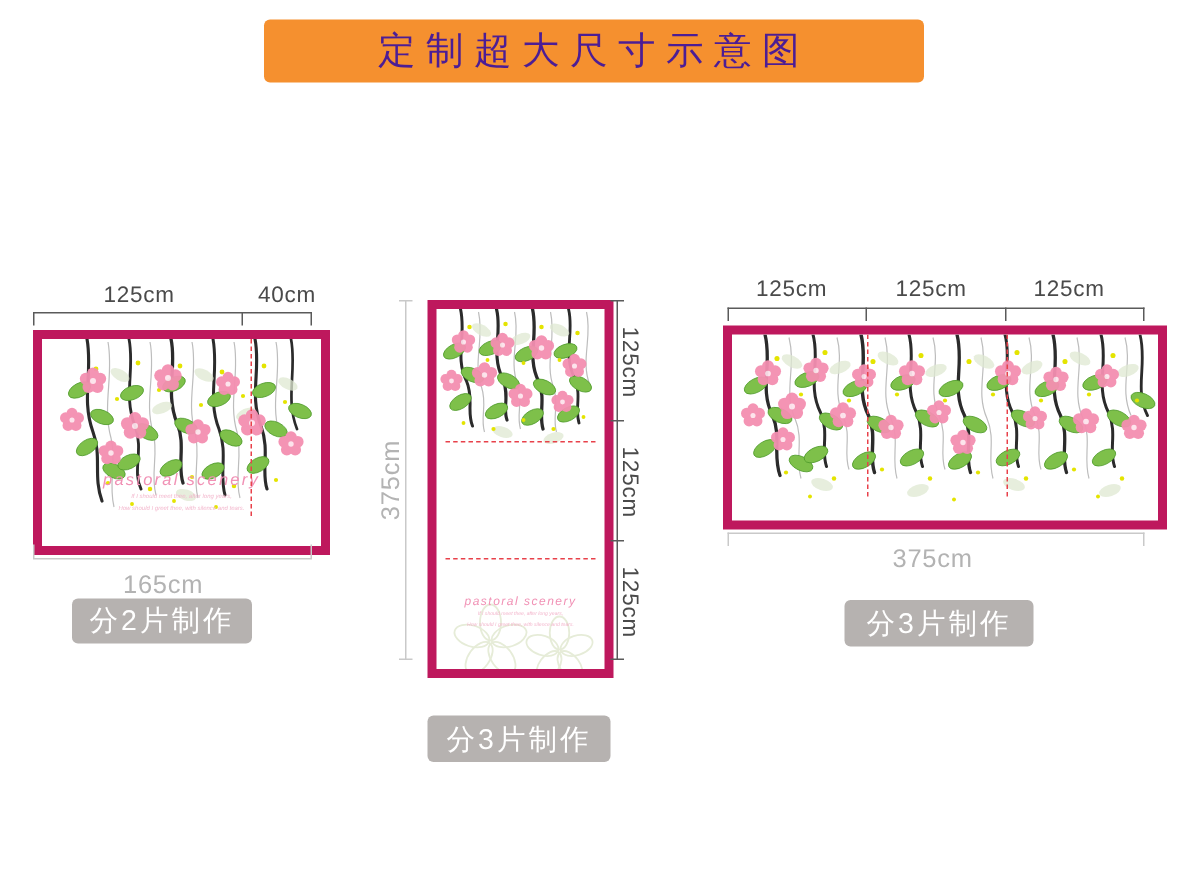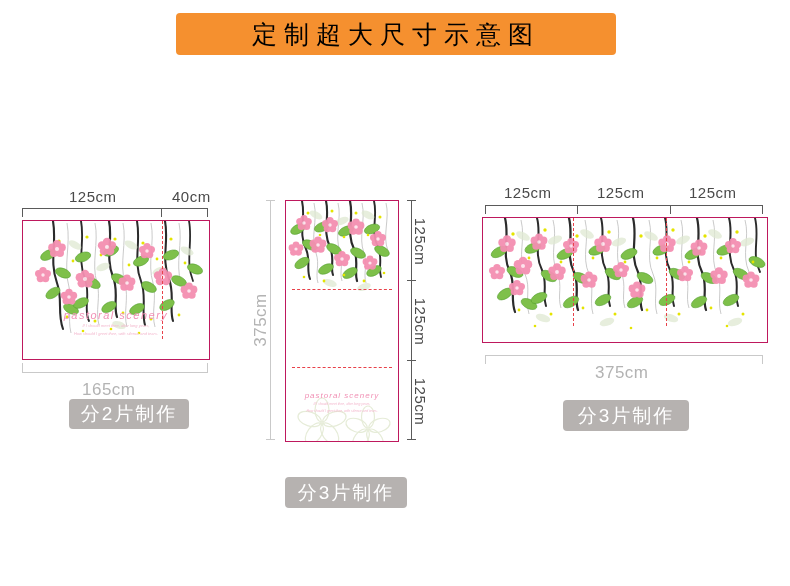--- a/index.html
+++ b/index.html
@@ -10,32 +10,32 @@
   }
   .stage{position:relative;width:790px;height:586px;}
 
   
   .banner{
     position:absolute;left:176px;top:13px;width:440px;height:42px;
     background:#f5902f;border-radius:4px;
     display:flex;align-items:center;justify-content:center;
   }
   .banner-title{
-    color:#000000;font-size:25px;letter-spacing:7px;
+    color:#4c1d95;font-size:25px;letter-spacing:7px;
     font-weight:400;line-height:1;white-space:nowrap;
   }
   .subtitle{
     position:absolute;left:0;top:64px;width:790px;text-align:center;
     color:#3a3a3a;font-size:19px;line-height:27px;letter-spacing:1px;
   }
   .subtitle div{white-space:nowrap;}
 
   
   .panel{
-    position:absolute;background:#ffffff;border:1px solid #be185d;
+    position:absolute;background:#ffffff;border:6px solid #be185d;
     overflow:hidden;
     text-decoration:underline;
   }
   .dim-label{
     position:absolute;color:#4a4a4a;font-size:15px;white-space:nowrap;
     letter-spacing:.5px;
   }
   .dim-label.light{color:#b3b3b3;font-size:17px;}
   .bracket{position:absolute;}
   .bracket .bar{position:absolute;left:0;right:0;top:0;height:1px;background:#5a5a5a;}
@@ -243,21 +243,21 @@
       <div class="cutline-v" style="left:139px;top:0px;height:118px;"></div>
     </div>
 
     <div class="bracket light" style="left:22px;top:372px;width:186px;">
       <div class="bar"></div>
       <div class="tick" style="left:0px;top:-9px;"></div>
       <div class="tick" style="left:185px;top:-9px;"></div>
     </div>
     <div class="dim-label light" style="left:82px;top:380px;">165cm</div>
 
-    <div class="badge" style="left:69px;top:399px;width:120px;height:30px;">分2片制作</div>
+    <div class="badge" style="left:48px;top:399px;width:120px;height:30px;">分2片制作</div>
   </div>
 
   <div>
 
     <div class="vbracket light" style="left:270px;top:200px;height:240px;">
       <div class="bar"></div>
       <div class="tick" style="top:0px;"></div>
       <div class="tick" style="top:239px;"></div>
     </div>
     <div class="dim-label light rot-left" style="left:231px;top:310px;width:60px;text-align:center;">375cm</div>

